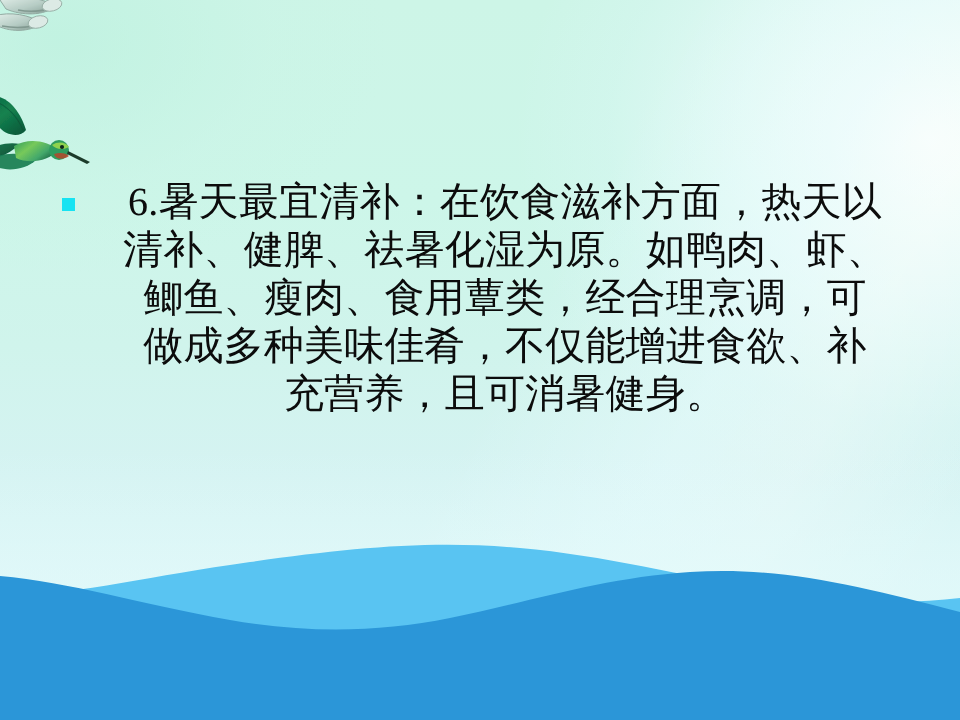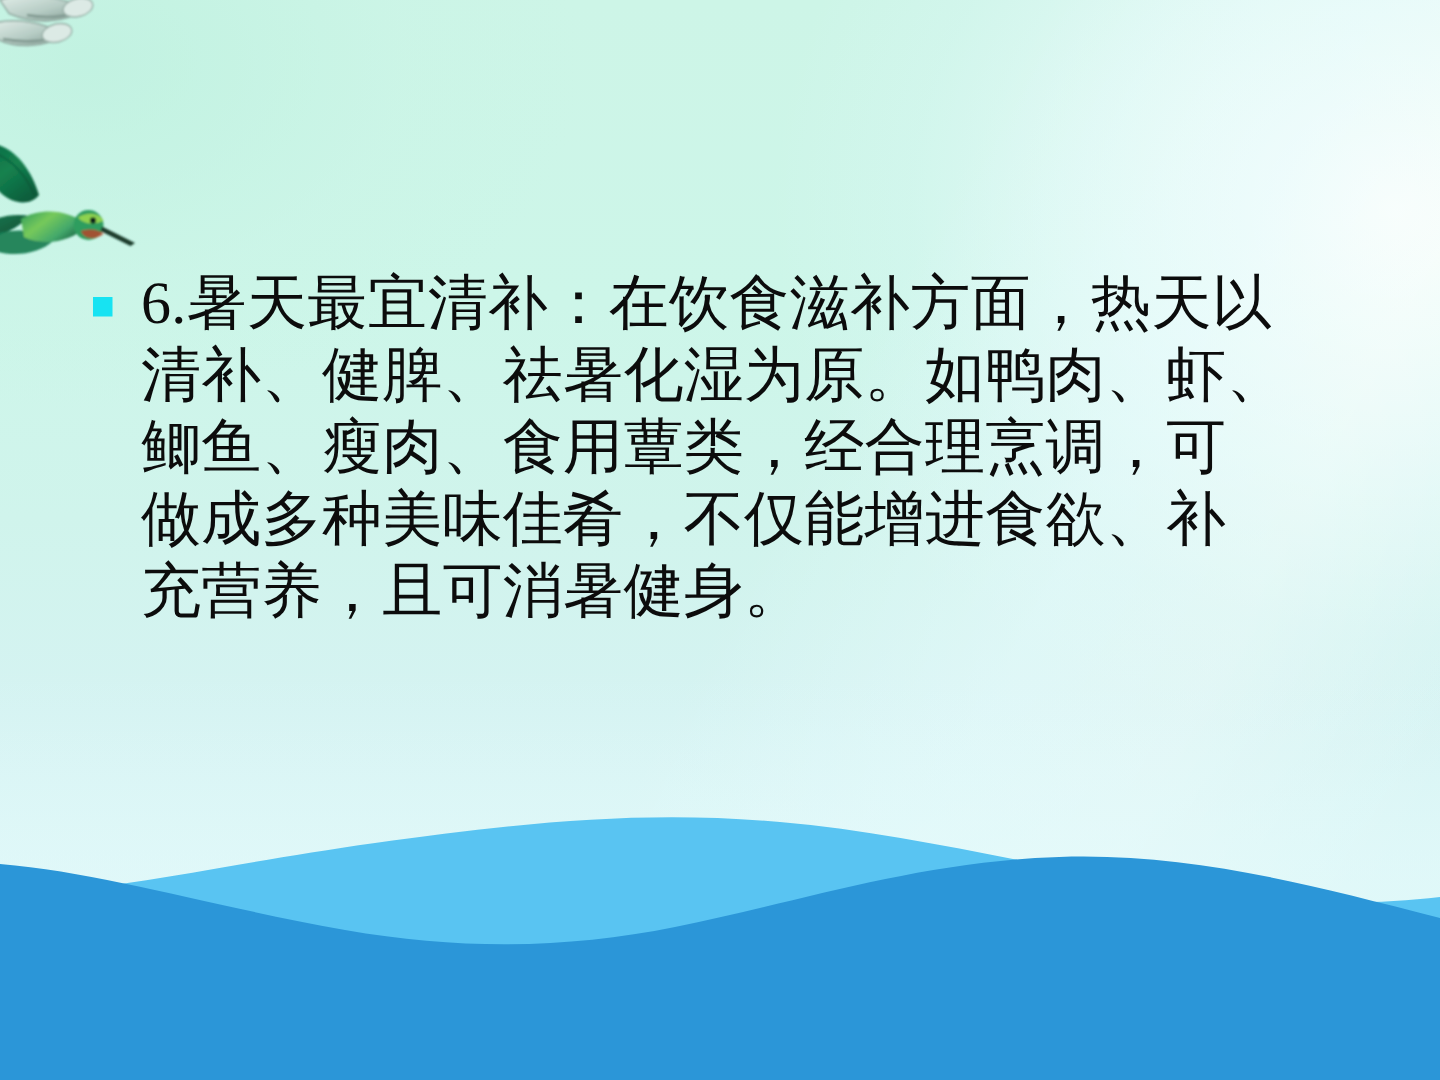--- a/index.html
+++ b/index.html
@@ -75,20 +75,21 @@
     width: 960px;
     height: 200px;
   }
 
   
   #content-block {
     position: absolute;
     left: 60px;
     top: 178px;
     width: 856px;
+    text-align: center;
   }
   #bullet-marker {
     position: absolute;
     left: 2px;
     top: 20px;
     width: 13px;
     height: 13px;
     background: #17e3f2;
   }
   #body-text {

